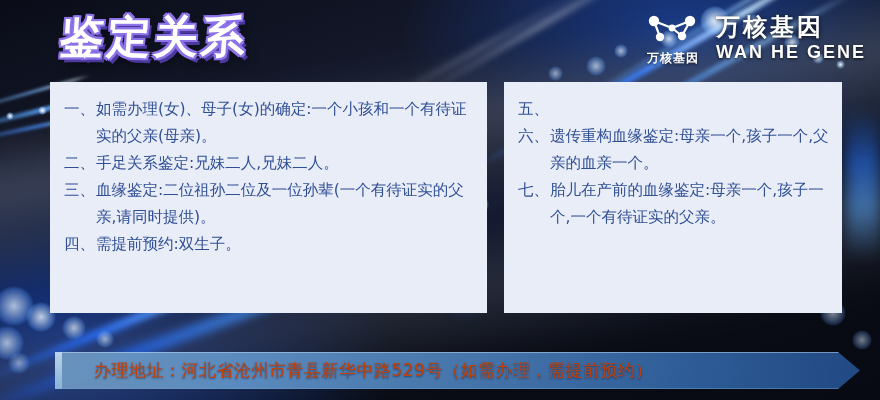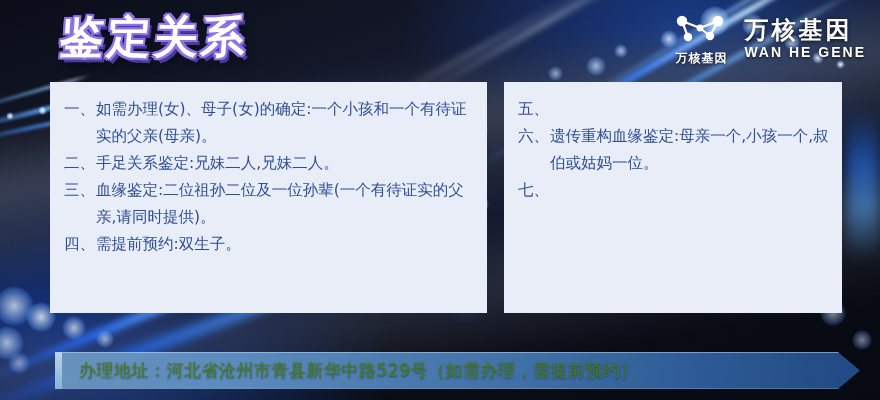--- a/index.html
+++ b/index.html
@@ -138,21 +138,21 @@
   .logo-text { display: flex; flex-direction: column; align-items: flex-start; }
   .logo-cn {
     font-size: 24px;
     font-weight: bold;
     color: #ffffff;
     letter-spacing: 3px;
     line-height: 1.15;
     text-shadow: 0 1px 4px rgba(0,0,0,0.8);
   }
   .logo-en {
-    font-size: 14px;
+    font-size: 18px;
     font-weight: bold;
     color: #ffffff;
     letter-spacing: 2px;
     line-height: 1.3;
     text-shadow: 0 1px 3px rgba(0,0,0,0.8);
   }
 
   
   .panel {
     position: absolute;
@@ -199,26 +199,26 @@
     box-sizing: border-box;
   }
   .addr-accent {
     position: absolute;
     left: 0; top: 0; bottom: 0;
     width: 7px;
     background: linear-gradient(180deg, #b9d3ea, #8ab2d6);
   }
   .addr-text {
     position: absolute;
-    left: 24px;
+    left: 39px;
     top: 0;
     height: 37px;
     line-height: 37px;
     font-size: 17px;
-    color: #4d7c0f;
+    color: #c2410c;
     letter-spacing: 0.5px;
     white-space: nowrap;
     font-family: "DejaVu Sans", "Liberation Sans", sans-serif;
     text-shadow: 0 1px 2px rgba(0,20,50,0.55);
   }
 </style>
 </head>
 <body>
 
 <div id="stage">
@@ -310,24 +310,25 @@
       <span class="item-body">需提前预约:双生子。</span>
     </div>
   </div>
 
   <div class="panel panel-right">
     <div class="item">
       <span class="item-num">五、</span>
     </div>
     <div class="item">
       <span class="item-num">六、</span>
-      <span class="item-body">遗传重构血缘鉴定:母亲一个,小孩一个,叔伯或姑妈一位。</span>
+      <span class="item-body">遗传重构血缘鉴定:母亲一个,孩子一个,父亲的血亲一个。</span>
     </div>
     <div class="item">
       <span class="item-num">七、</span>
+      <span class="item-body">胎儿在产前的血缘鉴定:母亲一个,孩子一个,一个有待证实的父亲。</span>
     </div>
   </div>
 
   <div class="addr-wrap">
     <div class="addr-bar"></div>
     <div class="addr-accent"></div>
     <div class="addr-text">办理地址：河北省沧州市青县新华中路529号（如需办理，需提前预约）</div>
   </div>
 
 </div>

